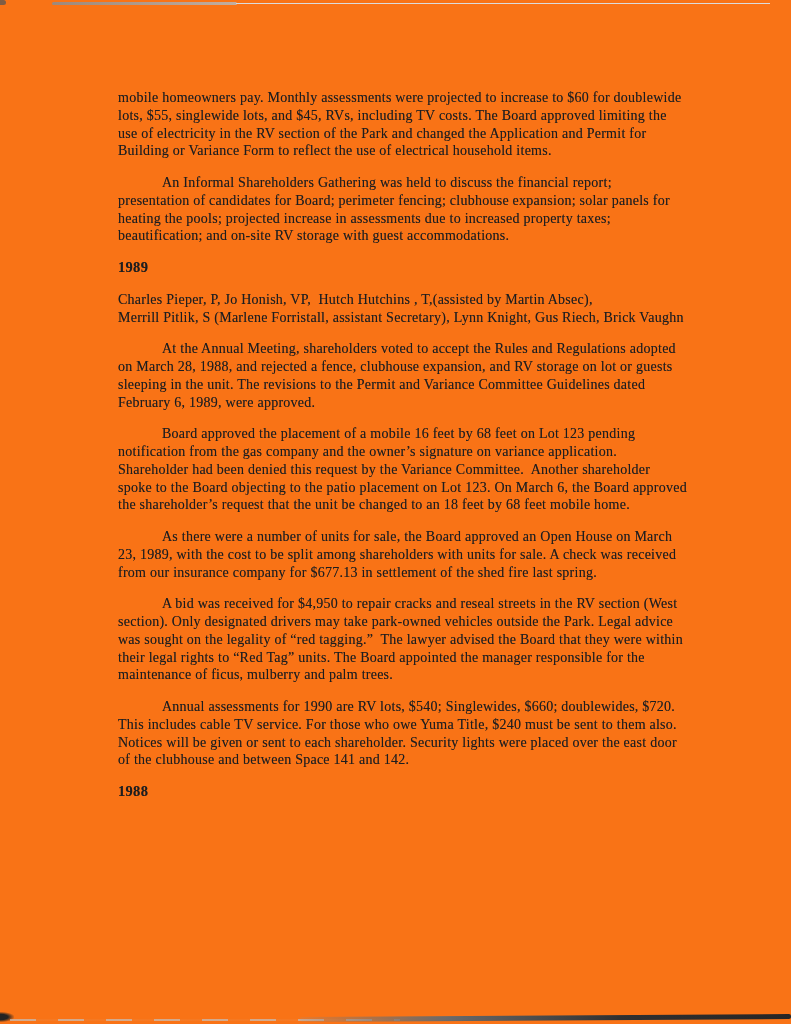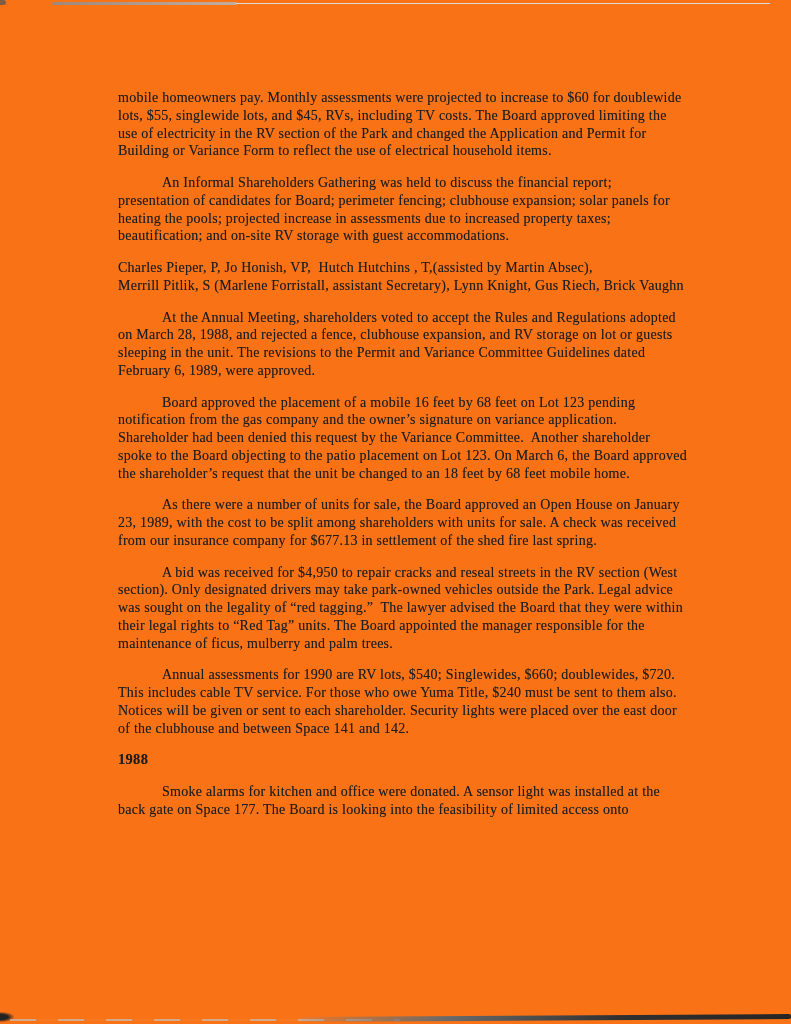--- a/index.html
+++ b/index.html
@@ -95,55 +95,54 @@
     <p class="para noindent">mobile homeowners pay. Monthly assessments were projected to increase to $60 for doublewide
 lots, $55, singlewide lots, and $45, RVs, including TV costs. The Board approved limiting the
 use of electricity in the RV section of the Park and changed the Application and Permit for
 Building or Variance Form to reflect the use of electrical household items.</p>
 
     <p class="para">An Informal Shareholders Gathering was held to discuss the financial report;
 presentation of candidates for Board; perimeter fencing; clubhouse expansion; solar panels for
 heating the pools; projected increase in assessments due to increased property taxes;
 beautification; and on-site RV storage with guest accommodations.</p>
 
+    <h2 class="year-heading">1989</h2>
 
     <p class="para noindent">Charles Pieper, P, Jo Honish, VP,  Hutch Hutchins , T,(assisted by Martin Absec),
 Merrill Pitlik, S (Marlene Forristall, assistant Secretary), Lynn Knight, Gus Riech, Brick Vaughn</p>
 
     <p class="para">At the Annual Meeting, shareholders voted to accept the Rules and Regulations adopted
 on March 28, 1988, and rejected a fence, clubhouse expansion, and RV storage on lot or guests
 sleeping in the unit. The revisions to the Permit and Variance Committee Guidelines dated
 February 6, 1989, were approved.</p>
 
     <p class="para">Board approved the placement of a mobile 16 feet by 68 feet on Lot 123 pending
 notification from the gas company and the owner’s signature on variance application.
 Shareholder had been denied this request by the Variance Committee.  Another shareholder
 spoke to the Board objecting to the patio placement on Lot 123. On March 6, the Board approved
 the shareholder’s request that the unit be changed to an 18 feet by 68 feet mobile home.</p>
 
-    <p class="para">As there were a number of units for sale, the Board approved an Open House on January
+    <p class="para">As there were a number of units for sale, the Board approved an Open House on March
 23, 1989, with the cost to be split among shareholders with units for sale. A check was received
 from our insurance company for $677.13 in settlement of the shed fire last spring.</p>
 
     <p class="para">A bid was received for $4,950 to repair cracks and reseal streets in the RV section (West
 section). Only designated drivers may take park-owned vehicles outside the Park. Legal advice
 was sought on the legality of “red tagging.”  The lawyer advised the Board that they were within
 their legal rights to “Red Tag” units. The Board appointed the manager responsible for the
 maintenance of ficus, mulberry and palm trees.</p>
 
     <p class="para">Annual assessments for 1990 are RV lots, $540; Singlewides, $660; doublewides, $720.
 This includes cable TV service. For those who owe Yuma Title, $240 must be sent to them also.
 Notices will be given or sent to each shareholder. Security lights were placed over the east door
 of the clubhouse and between Space 141 and 142.</p>
 
     <h2 class="year-heading">1988</h2>
 
 
-    <p class="para">Smoke alarms for kitchen and office were donated. A sensor light was installed at the
-back gate on Space 177. The Board is looking into the feasibility of limited access onto</p>
 
   </main>
 
 
   <div class="artifact a-bottom-blob"></div>
   <div class="artifact a-bottom-line-light"></div>
   <div class="artifact a-bottom-line-dark"></div>
 
 </div>
 

